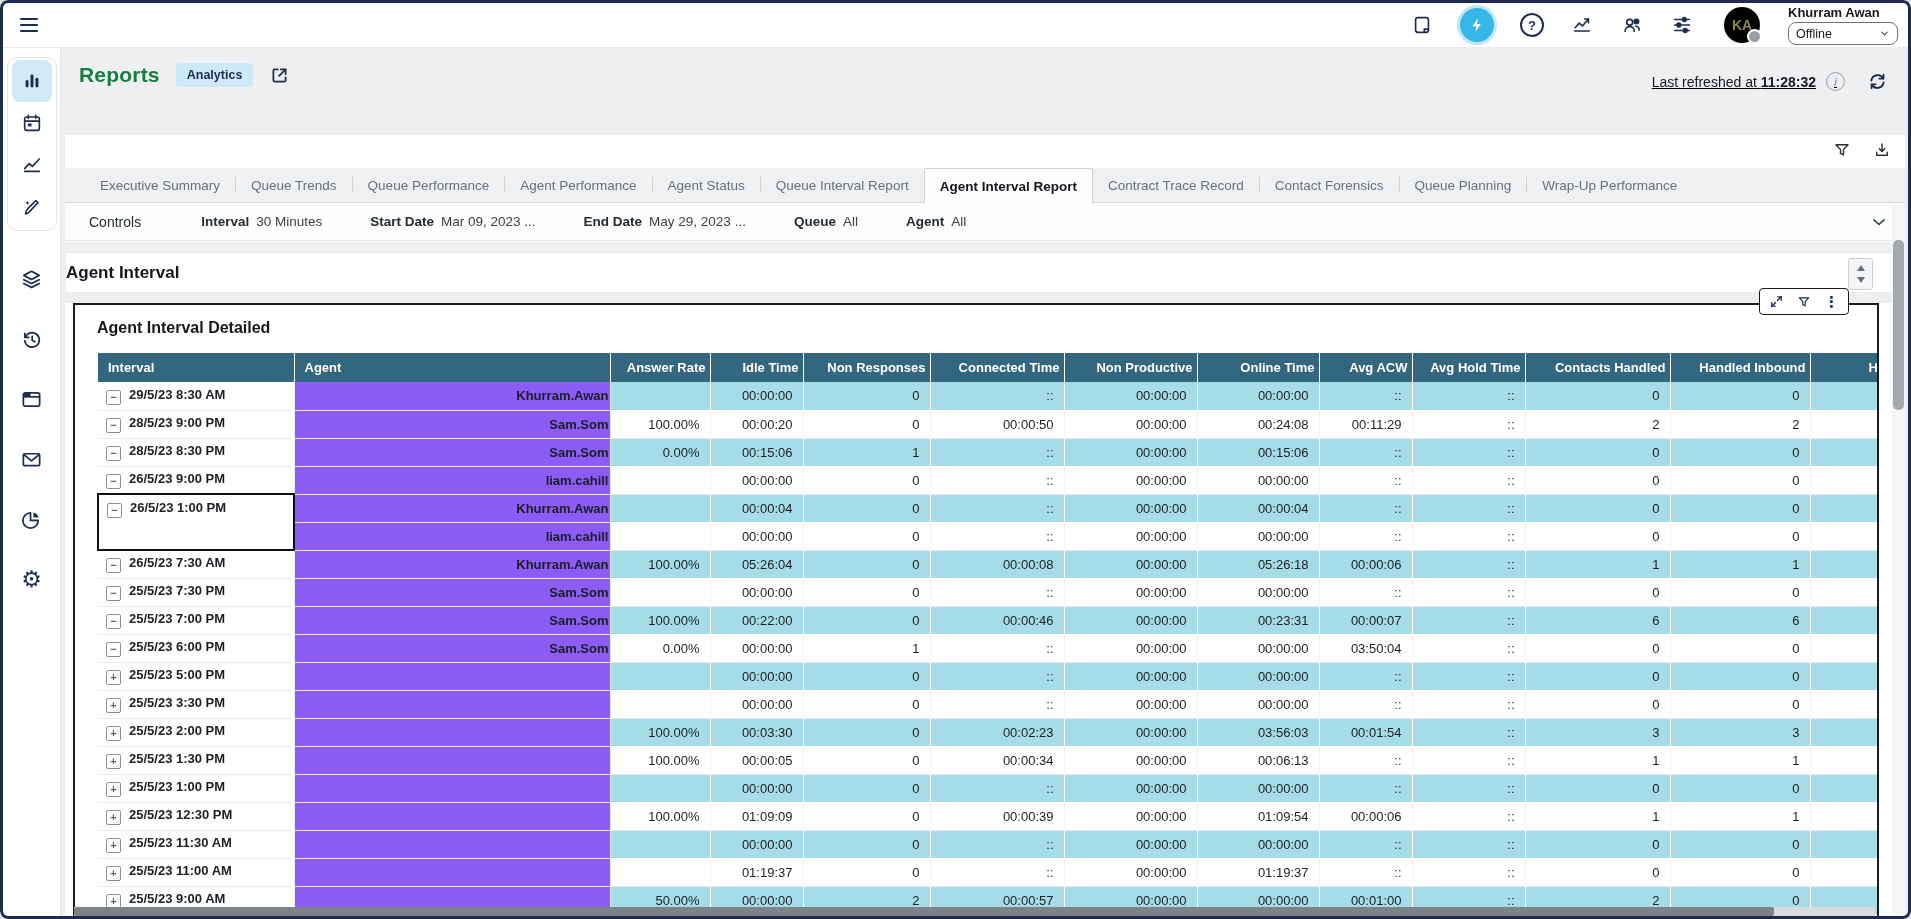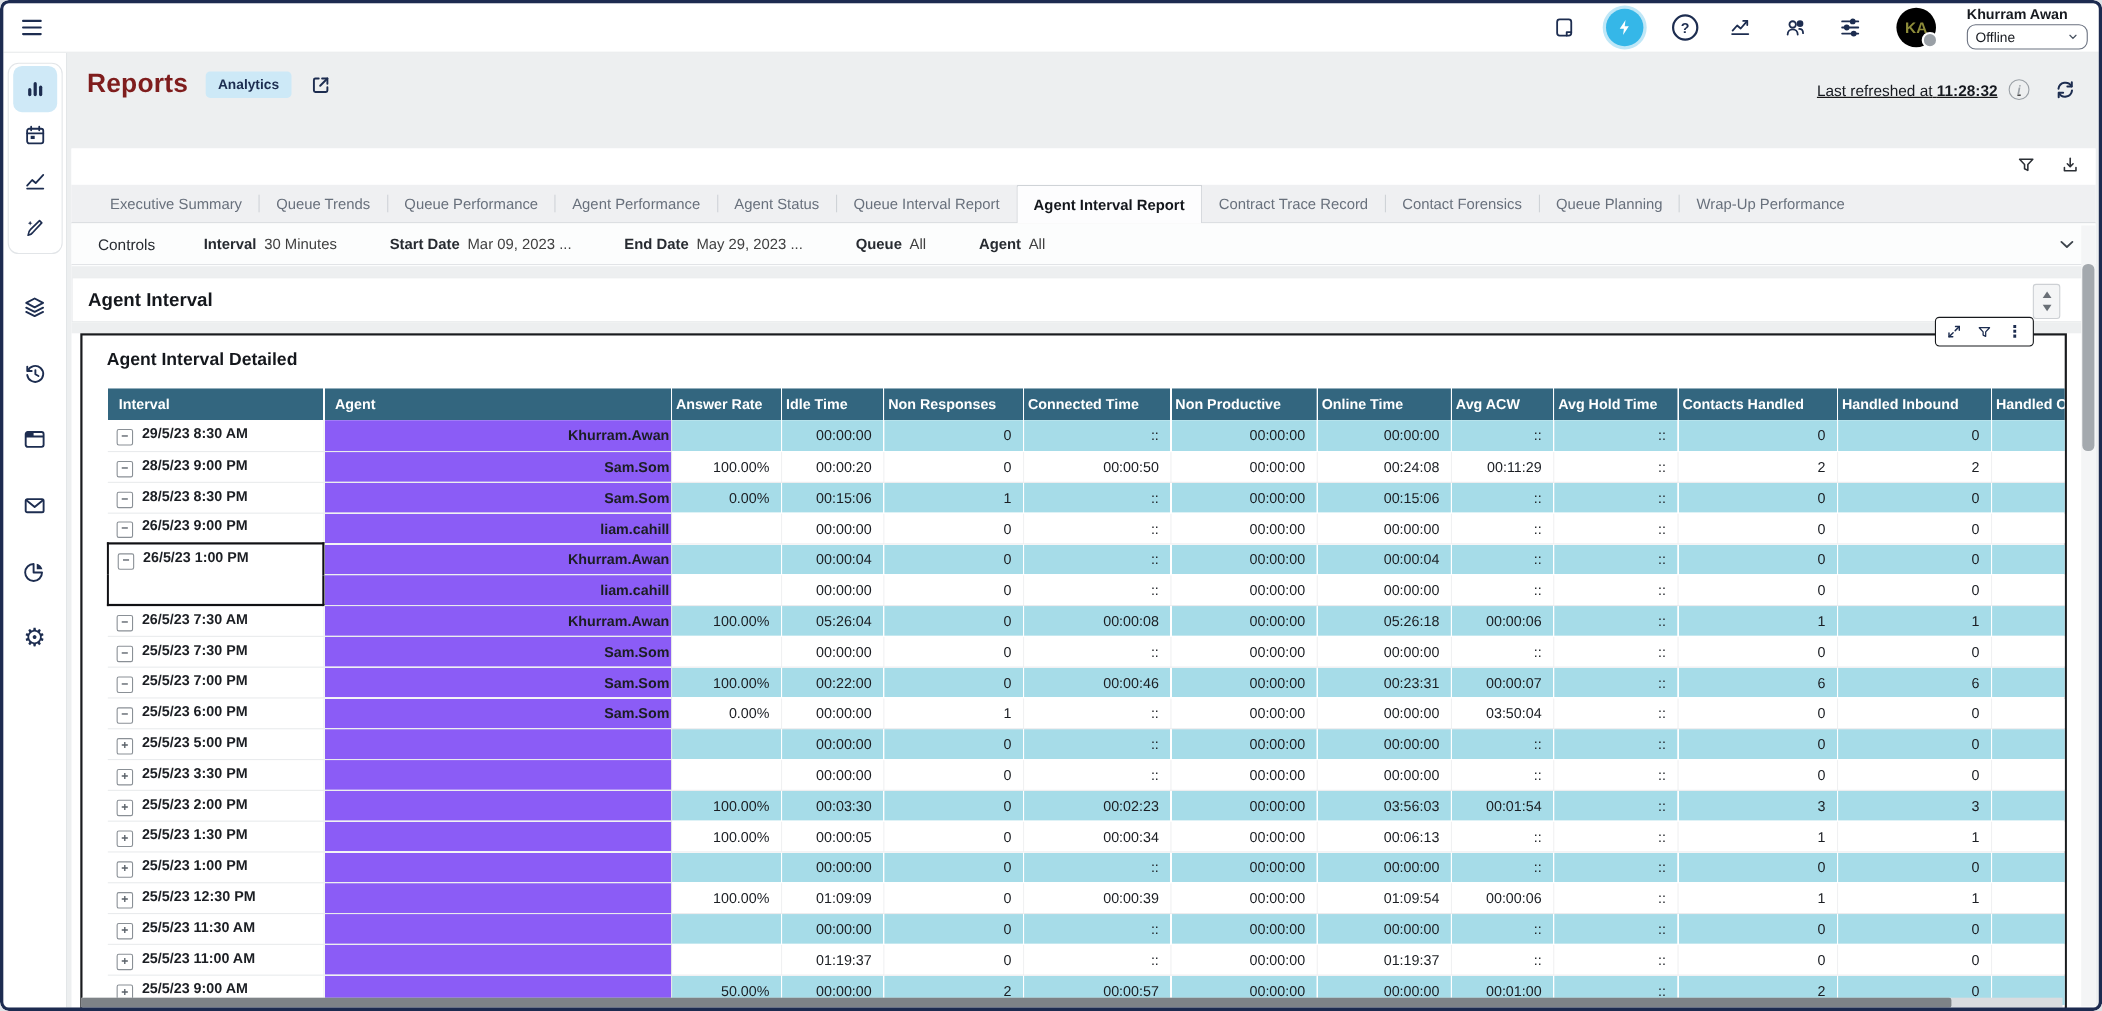--- a/index.html
+++ b/index.html
@@ -26,62 +26,62 @@
   .sidebar{position:absolute;left:3px;top:47px;bottom:3px;width:57px;background:#fff;border-right:1px solid #e3e6e8;z-index:4;}
   .side-group{margin:10px auto 0 auto;width:44px;border:1px solid #e2e5e8;border-radius:10px;padding:2px;display:flex;flex-direction:column;align-items:center;}
   .side-cell{width:40px;height:42px;border-radius:8px;display:flex;align-items:center;justify-content:center;cursor:pointer;}
   .side-cell.active{background:#cfe9f7;}
   .side-solo{width:40px;height:24px;margin:36px auto 0 auto;display:flex;align-items:center;justify-content:center;cursor:pointer;}
   .gear-glyph{font-size:23px;color:#1d2d50;line-height:1;}
 
   
   .content{position:absolute;left:61px;top:47px;right:3px;bottom:3px;background:#edeff0;}
   .page-head{position:absolute;left:18px;top:16px;display:flex;align-items:center;gap:16px;}
-  .page-title{font-size:24px;font-weight:bold;color:#7f1d1d;letter-spacing:.2px;}
+  .page-title{font-size:21px;font-weight:bold;color:#15803d;letter-spacing:.2px;}
   .badge{background:#cde9f7;color:#1d2d50;font-size:12.5px;font-weight:bold;padding:5px 11px;border-radius:4px;}
   .refresh-area{position:absolute;right:20px;top:24px;display:flex;align-items:center;gap:10px;text-decoration:underline;}
   .refresh-text{font-size:14px;color:#16191f;}
   .refresh-text b{font-weight:bold;}
   .info-circle{width:17px;height:17px;border:1.6px solid #9aa0a6;border-radius:50%;color:#9aa0a6;font-size:11px;font-style:italic;font-weight:bold;display:flex;align-items:center;justify-content:center;}
   .refresh-btn{margin-left:12px;cursor:pointer;display:flex;}
 
   
   .panel{position:absolute;left:4px;top:88px;width:1840px;bottom:0;background:#fff;}
   .panel-top-strip{position:absolute;left:0;top:0;right:0;height:33px;background:#fff;}
   .strip-icons{position:absolute;right:14px;top:6px;display:flex;align-items:center;gap:22px;}
 
   .tabs-row{position:absolute;left:0;top:33px;right:0;height:35px;background:#eff0f2;border-bottom:1px solid #d8dbde;display:flex;align-items:stretch;padding-left:20px;box-sizing:border-box;}
   .tab{display:flex;align-items:center;padding:0 15px;font-size:13.5px;color:#68707c;cursor:pointer;white-space:nowrap;}
   .tab.active{background:#fdfdfe;border:1px solid #cfd3d7;border-bottom:none;font-weight:bold;color:#14171c;margin-bottom:-1px;border-radius:2px 2px 0 0;}
   .tab-div{width:1px;height:16px;background:#cfd3d7;align-self:center;}
 
-  .controls-row{position:absolute;left:0;top:68px;right:0;height:38px;background:#fcfdfd;border-bottom:1px solid #e2e4e7;display:flex;align-items:center;padding-left:24px;gap:44px;box-sizing:border-box;}
+  .controls-row{position:absolute;left:0;top:68px;right:0;height:38px;background:#fcfdfd;border-bottom:1px solid #e2e4e7;display:flex;align-items:center;padding-left:24px;gap:60px;box-sizing:border-box;}
   .controls-label{font-size:14px;color:#272b31;}
   .filter{display:flex;align-items:center;gap:7px;font-size:13.5px;cursor:pointer;}
   .flabel{color:#272b31;font-weight:bold;}
   .fvalue{color:#404040;}
   .controls-chevron{position:absolute;right:16px;top:9px;cursor:pointer;}
 
   .gray-gap1{position:absolute;left:0;top:107px;right:0;height:10px;background:#edeff0;}
   .section-bar{position:absolute;left:0;top:117px;right:0;height:41px;background:#fff;border:1px solid #e8eaec;box-sizing:border-box;display:flex;align-items:center;}
-  .section-title{margin-left:14px;font-size:17px;font-weight:bold;color:#14171c;}
+  .section-title{font-size:17px;font-weight:bold;color:#14171c;}
   .spinner{position:absolute;right:31px;top:5px;width:23px;height:30px;border:1px solid #cdd0d4;background:#f4f5f6;border-radius:3px;display:flex;flex-direction:column;align-items:center;justify-content:space-evenly;cursor:pointer;}
   .tri-up{width:0;height:0;border-left:4.5px solid transparent;border-right:4.5px solid transparent;border-bottom:6px solid #6a7077;}
   .tri-down{width:0;height:0;border-left:4.5px solid transparent;border-right:4.5px solid transparent;border-top:6px solid #6a7077;}
   .gray-gap2{position:absolute;left:0;top:158px;right:0;height:10px;background:#edeff0;}
 
   
   .table-box{position:absolute;left:8px;top:168px;width:1806px;height:626px;background:#fff;border:2px solid #191b1e;box-sizing:border-box;}
   .box-title{position:absolute;left:22px;top:14px;font-size:16px;font-weight:bold;color:#14171c;}
   .float-toolbar{position:absolute;right:28px;top:-17px;height:25px;background:#fff;border:1.5px solid #17191c;border-radius:4px;display:flex;align-items:center;gap:13px;padding:0 9px;z-index:10;}
   .kebab{font-size:15px;font-weight:bold;color:#1d2d50;line-height:1;cursor:pointer;}
 
   .table-clip{position:absolute;left:22px;top:48px;width:1780px;height:574px;overflow:hidden;}
   table.grid{border-collapse:collapse;table-layout:fixed;width:1892px;}
-  .grid th{height:29px;background:#33667f;color:#fff;font-size:13px;font-weight:bold;text-align:left;border-right:1px solid rgba(255,255,255,.28);padding:0 4px;overflow:hidden;white-space:nowrap;}
+  .grid th{height:29px;background:#33667f;color:#fff;font-size:13px;font-weight:bold;text-align:right;border-right:1px solid rgba(255,255,255,.28);padding:0 4px;overflow:hidden;white-space:nowrap;}
   .grid th.th-left{text-align:left;padding-left:10px;}
   .grid td{height:28px;font-size:13px;color:#1b1e23;overflow:hidden;white-space:nowrap;box-sizing:border-box;}
   .cell-interval{background:#fff;border-bottom:1px solid #e9ebed;border-right:1px solid #edeef0;padding-left:8px;font-weight:bold;color:#26292d;}
   .cell-agent{background:#8b5cf6;border-bottom:1px solid #e9ebed;border-right:1px solid #e4e6e8;padding-left:10px;font-weight:bold;color:#26292d;text-align:right;}
   .cell-num{background:#fff;text-align:right;padding-right:10px;border-bottom:1px solid #ececee;border-right:1px solid #f0f1f2;}
   .cell-num.teal{background:#a6dce8;border-bottom:1px solid #fff;border-right:1px solid #fff;}
   .sel-top{border:2px solid #101114 !important;border-bottom:none !important;}
   .sel-bottom{border:2px solid #101114 !important;border-top:none !important;}
   .exp{display:inline-flex;align-items:center;justify-content:center;width:13px;height:13px;border:1px solid #8a9096;border-radius:2px;color:#5c636b;font-size:11px;line-height:1;margin-right:8px;vertical-align:-2px;background:#fff;cursor:pointer;}
 

